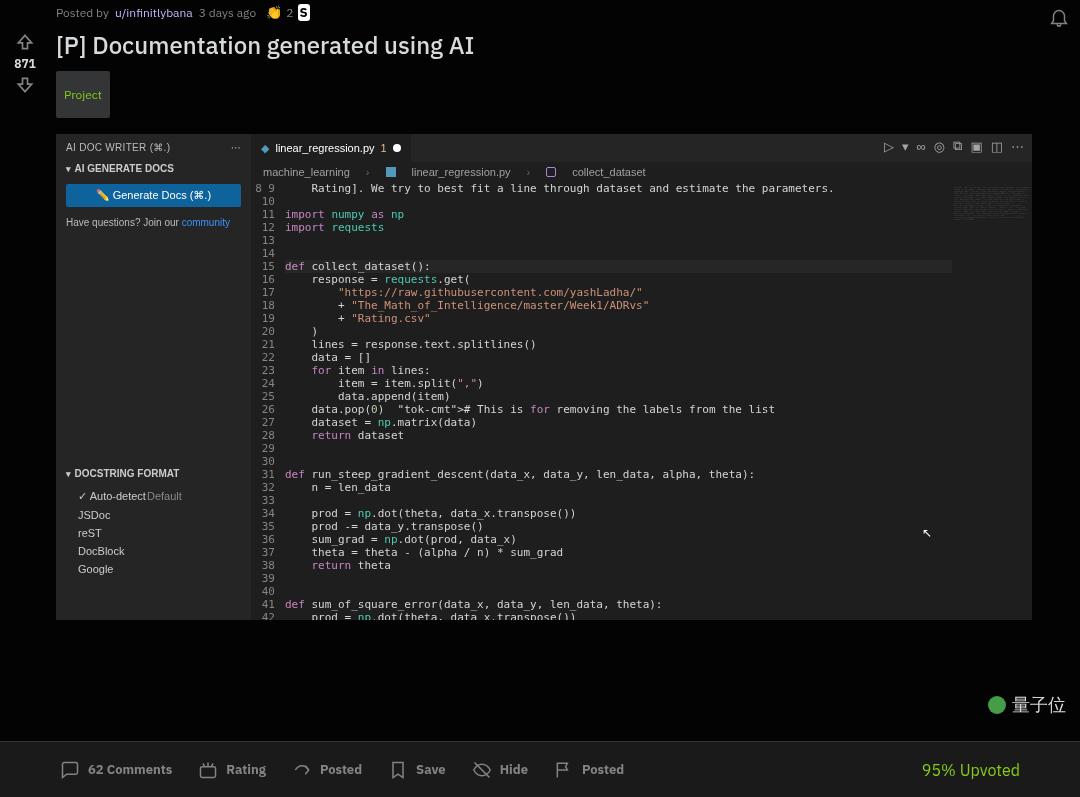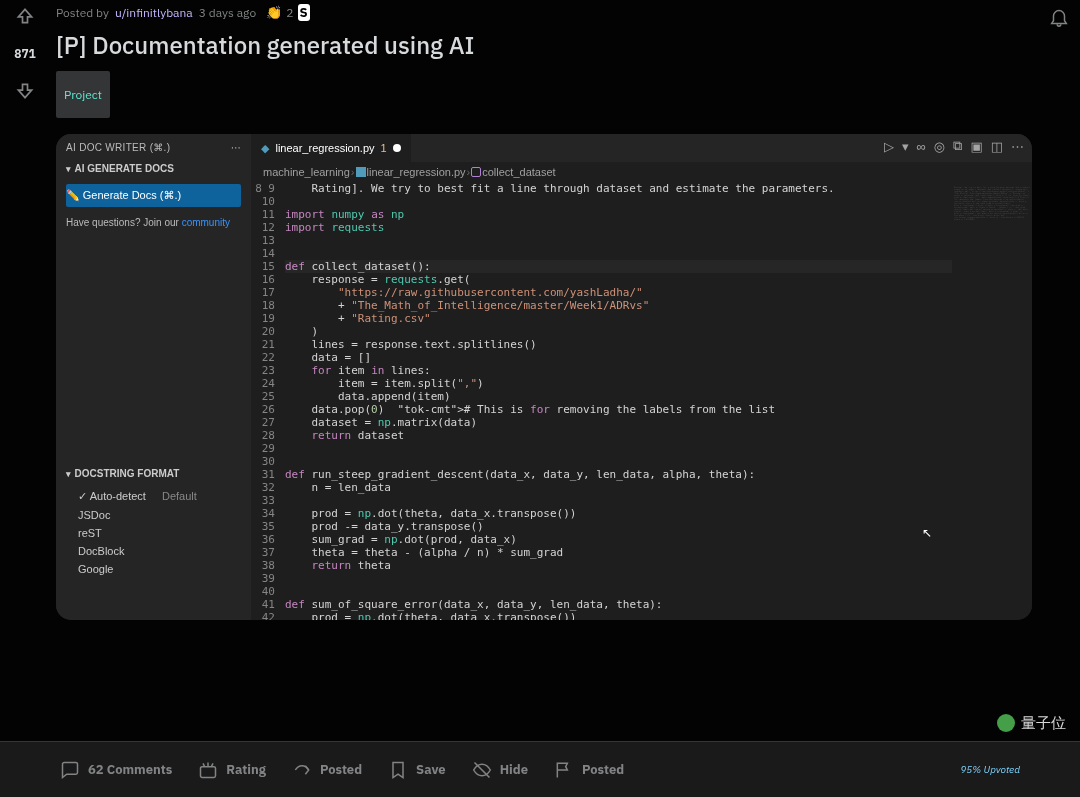--- a/index.html
+++ b/index.html
@@ -1,72 +1,72 @@
 <!DOCTYPE html>
 <html><head>
 <meta charset="utf-8">
 <style>
   * { box-sizing: border-box; margin: 0; padding: 0; }
   html, body { width: 1080px; height: 797px; background: #030303; color: #d7dadc; font-family: "IBM Plex Sans", -apple-system, Arial, sans-serif; overflow: hidden; }
 
   .post-wrap { display: flex; width: 100%; height: 100%; padding-bottom: 60px; }
-  .vote-col { width: 50px; display: flex; flex-direction: column; align-items: center; padding-top: 6px; gap: 20px; }
+  .vote-col { width: 50px; display: flex; flex-direction: column; align-items: center; padding-top: 6px; gap: 4px; margin-top: 26px; }
   .arrow-icon { width:20px;height:20px; color:#818384; cursor:pointer;}
   .vote-count { font-size: 12px; font-weight: 700; color:#d7dadc; }
 
   .post-main { flex: 1; padding: 4px 48px 0 6px; position: relative; }
   .notif { position:absolute; right:10px; top:6px; color:#818384; cursor:pointer;}
   .postedline { font-size: 12px; color:#818384; display:flex; align-items:center; gap:6px; }
   .postedline a { color:#c4b5fd; text-decoration:none; }
   .badge-awards { display:flex;align-items:center;gap:4px; margin-left:4px;}
   .award-ic { font-size:13px; }
   .title { font-size: 24px; font-weight: 500; color:#d7dadc; margin: 8px 0 10px 0; }
-  .flair { display:inline-block; background:#343536; color:#5eead4; font-size:12px; padding:16px 8px; border-radius:2px; }
-
-  .ide { margin-top: 16px; width:100%; height:486px; background:#1e1e1e; display:flex; font-family: "Segoe WPC","Segoe UI",sans-serif; position:relative; overflow:hidden;border-radius:15px;}
+  .flair { display:inline-block; background:#343536; color:#84cc16; font-size:12px; padding:16px 8px; border-radius:2px; }
+
+  .ide { margin-top: 16px; width:100%; height:486px; background:#1e1e1e; display:flex; font-family: "Segoe WPC","Segoe UI",sans-serif; position:relative; overflow:hidden;}
   .ide-side { width:195px; background:#252526; color:#ccc; font-size:11px; padding: 8px 0; }
   .ide-side-hdr { display:flex; justify-content:space-between; align-items:center; padding:0 10px 6px 10px; font-size:10px; letter-spacing:.3px; color:#bbb; }
   .dots{color:#bbb;cursor:pointer;}
   .sec-hdr { font-size:10px; font-weight:700; color:#ccc; padding:4px 10px 6px 10px; display:flex;align-items:center;gap:4px;}
   .chev::before{content:"▾"; color:#ccc; font-size:9px;}
-  .gen-btn { margin:4px 10px; background:#0e639c; color:#fff; font-size:11px; padding:5px 0; text-align:left; border-radius:2px; cursor:pointer; }
+  .gen-btn { margin:4px 10px; background:#0e639c; color:#fff; font-size:11px; padding:5px 0; text-align:center; border-radius:2px; cursor:pointer; }
   .qline { font-size:10px; color:#bbb; padding:6px 10px;}
   .qline a { color:#3794ff; text-decoration:none;}
   .doc-list { padding:2px 0;}
   .doc-item { font-size:11px; color:#ccc; padding:3px 10px 3px 22px; cursor:pointer;}
   .doc-item.sel::before{content:"✓ ";}
-  .doc-item .def{color:#888; margin-left:16px;}
+  .doc-item .def{color:#888; margin-left:1px;}
 
   .ide-main { flex:1; display:flex; flex-direction:column; background:#1e1e1e; position:relative;}
   .tabrow { height:28px; background:#252526; display:flex; align-items:center;}
   .tab { background:#1e1e1e; height:28px; display:flex; align-items:center; gap:6px; padding:0 10px; font-size:11px; color:#fff;}
   .tab .ic{color:#519aba;font-size:11px;}
   .tab .mod{width:8px;height:8px;border-radius:50%;background:#fff;}
   .toolbar{position:absolute;right:8px;top:4px;display:flex;gap:8px;align-items:center;color:#c5c5c5;}
   .toolbar .ic{font-size:13px;opacity:.8;cursor:pointer;}
-  .crumbs { font-size:11px; color:#a0a0a0; padding:4px 12px; display:flex; gap:1px; align-items:center;}
+  .crumbs { font-size:11px; color:#a0a0a0; padding:4px 12px; display:flex; gap:16px; align-items:center;}
   .crumbs .sep{color:#666;}
   .crumbs .cico{width:10px;height:10px;display:inline-block;border:1px solid #b180d7;border-radius:2px;}
   .crumbs .fico{width:10px;height:10px;display:inline-block;background:#519aba;}
 
   .editor { flex:1; display:flex; font-family: Menlo,Consolas,monospace; font-size:11px; line-height:13px; overflow:hidden;}
   .gutter { width:34px; text-align:right; color:#858585; padding-right:10px; user-select:none;}
   .code { flex:1; color:#d4d4d4; white-space:pre; position:relative; }
   .minimap{width:80px; background:#1e1e1e; opacity:.6; font-size:2px; line-height:2px; color:#666; padding:4px 2px; overflow:hidden;}
   .tok-kw{color:#c586c0;} .tok-str{color:#ce9178;} .tok-num{color:#b5cea8;} .tok-cls{color:#4ec9b0;}
   .hl-line{position:absolute;left:0;right:0;height:13px;background:rgba(255,255,255,.04);}
   .cursor-ptr{position:absolute; right:100px; bottom:80px; color:#fff; font-size:12px;}
 
   
   .actions { position:absolute; left:0; right:0; bottom:0; height:56px; padding:0 60px 0 60px; display:flex; align-items:center; gap:26px; background:#1a1a1b; border-top:1px solid #343536;}
   .act{ display:flex; align-items:center; gap:8px; color:#818384; font-weight:700; font-size:13px; cursor:pointer;}
   .act svg{width:20px;height:20px;}
-  .upv{ margin-left:auto; color:#7dd3fc; font-size:10px;font-style:italic;}
-
-  .watermark{position:absolute;right:14px;bottom:64px;color:#eee;font-size:15px;display:flex;align-items:center;gap:6px;opacity:.9;}
+  .upv{ margin-left:auto; color:#84cc16; font-size:16px;}
+
+  .watermark{position:absolute;right:14px;bottom:80px;color:#eee;font-size:18px;display:flex;align-items:center;gap:6px;opacity:.9;}
   .wm-ic{width:18px;height:18px;border-radius:50%;background:#4caf50;display:inline-block;position:relative;}
 </style>
 </head>
 <body>
 
 <div class="post-wrap">
   <div class="vote-col">
     <svg class="arrow-icon" viewBox="0 0 24 24" fill="none" stroke="currentColor" stroke-width="2">
         <path d="M12 4l8 9h-5v7h-6v-7H4z"></path>
       </svg>

